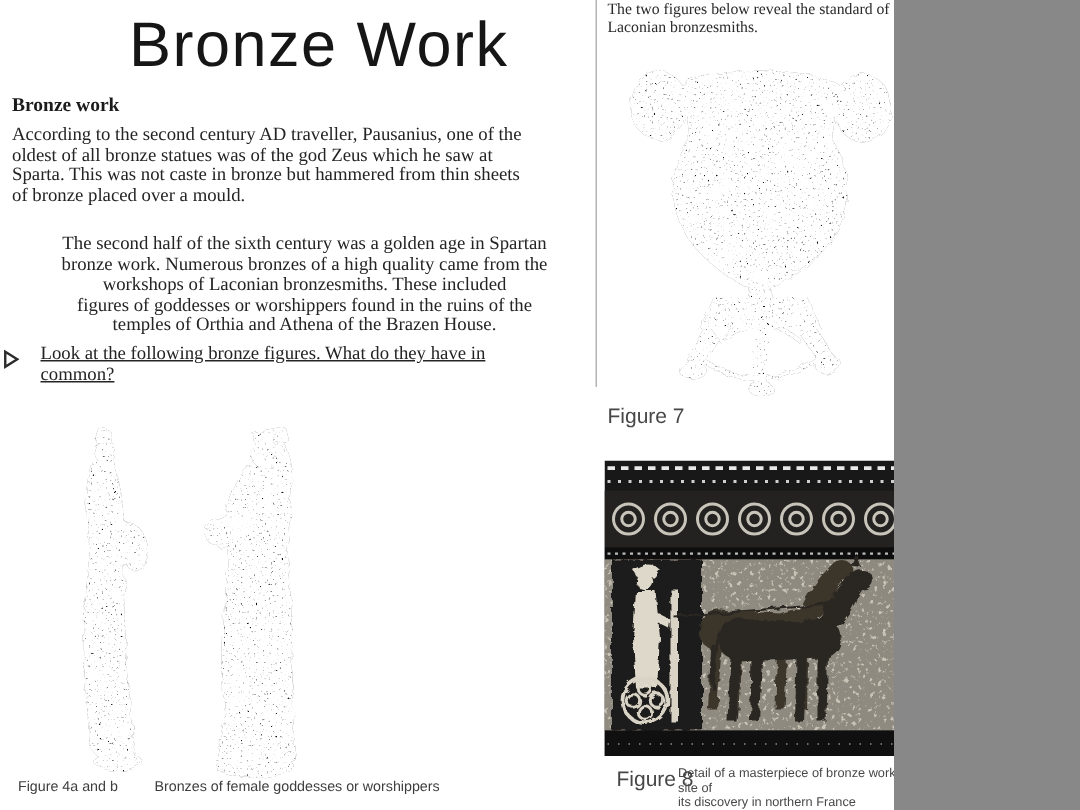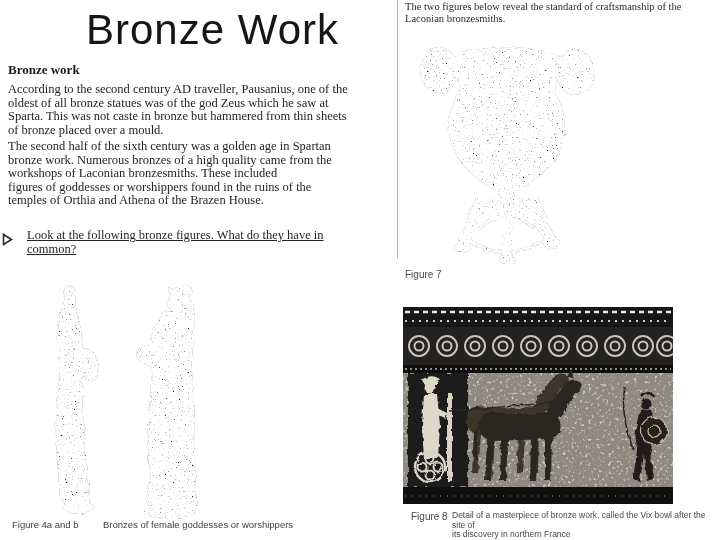--- a/index.html
+++ b/index.html
@@ -1,33 +1,33 @@
 <!DOCTYPE html>
 <html><head>
 <meta charset="utf-8">
 <style>
   html,body{margin:0;padding:0;background:#888;}
   #slide{
-    position:relative;width:720px;height:540px;background:#ffffff;
+    position:relative;width:596px;height:540px;background:#ffffff;
     overflow:hidden;font-family:"Liberation Serif","DejaVu Serif",serif;color:#1e1e1e;
   }
   .abs{position:absolute;}
   #main-title{
     left:86px;top:6px;font-family:"Liberation Sans","DejaVu Sans",sans-serif;
     font-size:42px;letter-spacing:1px;color:#161616;white-space:nowrap;
   }
   .scan-text{white-space:pre-line;font-size:12.5px;line-height:13.6px;color:#242424;}
   #doc-heading{left:8px;top:62px;font-weight:bold;font-size:13px;color:#1b1b1b;}
   #doc-para1{left:8px;top:83px;width:390px;}
-  #doc-para2{left:8px;top:140px;width:390px;}
+  #doc-para2{left:8px;top:156px;width:390px;text-align:center;}
   #doc-prompt{left:27px;top:229px;width:345px;text-decoration:underline;}
   #prompt-bullet{left:2px;top:233px;}
   .caption{font-family:"Liberation Sans","DejaVu Sans",sans-serif;font-size:8.5px;
     line-height:9.6px;color:#474747;white-space:pre-line;}
-  .caption-label{font-family:"Liberation Sans","DejaVu Sans",sans-serif;font-size:10px;color:#474747;white-space:nowrap;}
+  .caption-label{font-family:"Liberation Sans","DejaVu Sans",sans-serif;font-size:14px;color:#474747;white-space:nowrap;}
   #fig4-label{left:12px;top:519px;font-size:9.5px;color:#3d3d3d;}
   #fig4-caption{left:103px;top:519px;font-size:9.5px;color:#3d3d3d;white-space:nowrap;}
   #intro-text{left:405px;top:1px;width:318px;font-size:10.5px;line-height:11.6px;white-space:pre-line;color:#2a2a2a;}
   #fig7-label{left:405px;top:269px;}
   #fig7-caption{left:452px;top:269px;width:262px;}
   #fig8-label{left:411px;top:511px;}
   #fig8-caption{left:452px;top:511px;width:268px;}
   #page-divider-line{left:397px;top:0;width:1px;height:258px;background:#b3b3b3;}
   #statuettes-svg{left:38px;top:281px;}
   #krater-svg{left:412px;top:40px;}

